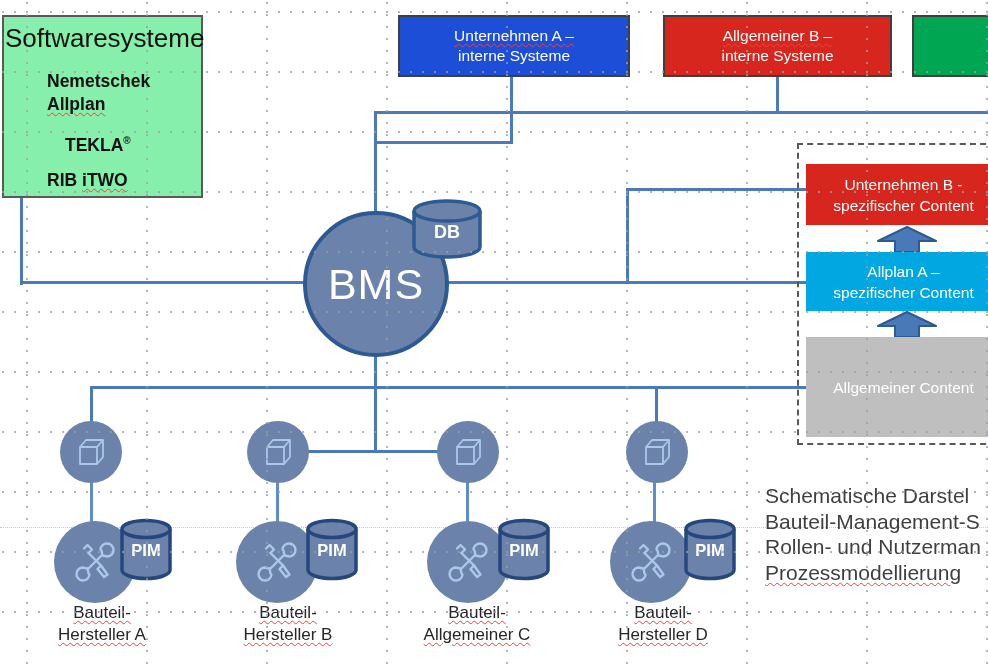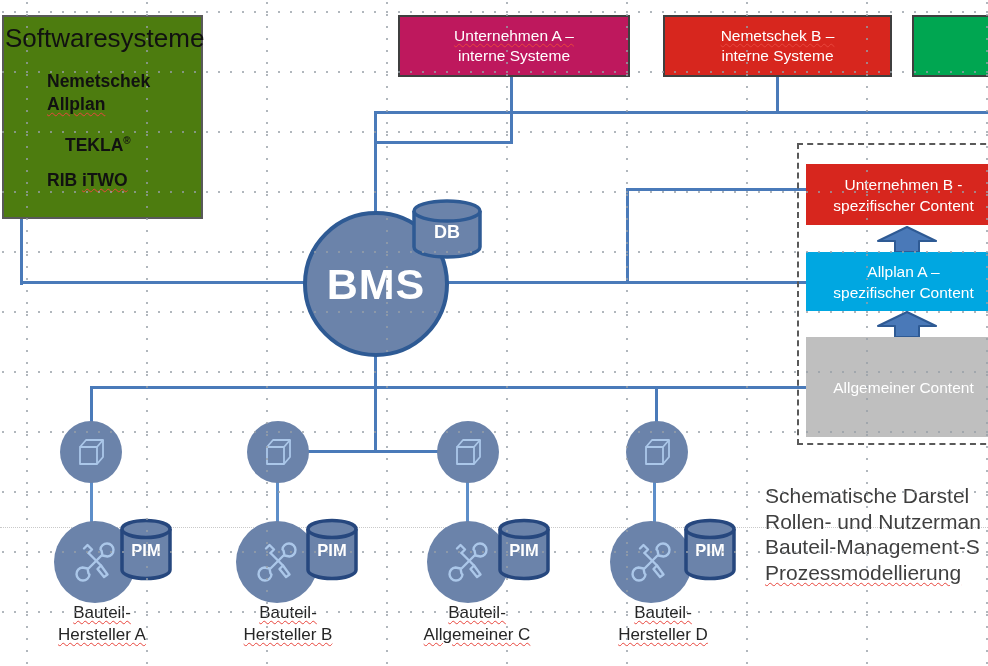--- a/index.html
+++ b/index.html
@@ -14,33 +14,33 @@
       radial-gradient(circle at center,#98a0a8 1.1px,rgba(0,0,0,0) 1.4px),
       radial-gradient(circle at center,#98a0a8 1.1px,rgba(0,0,0,0) 1.4px);
     background-size:12px 60px,120px 12px;
     background-position:-3px -18px,-33px -3px;
     opacity:.75;}
   .guide{position:absolute;left:0;top:527px;width:100%;border-top:1px dotted #c9c9c9;z-index:1;}
   
   .topbox{position:absolute;top:15px;height:62px;border:2px solid #3f3f3f;box-sizing:border-box;
           display:flex;flex-direction:column;align-items:center;justify-content:center;
           color:#fff;font-size:15.5px;line-height:20px;text-align:center;z-index:10;}
-  .swbox{position:absolute;left:2px;top:15px;width:201px;height:204px;background:#4d7c0f;
+  .swbox{position:absolute;left:2px;top:15px;width:201px;height:183px;background:#86efac;
          border:2px solid #595959;box-sizing:border-box;z-index:10;}
   .swtitle{position:absolute;left:1px;top:6px;font-size:26px;color:#111;white-space:nowrap;}
   .switem{position:absolute;left:43px;font-size:17.5px;font-weight:bold;color:#111;line-height:23px;}
   .dashedbox{position:absolute;left:797px;top:143px;width:240px;height:302px;
              border:2px dashed #595959;box-sizing:border-box;z-index:8;}
   .cbox{position:absolute;left:806px;width:195px;display:flex;flex-direction:column;
         align-items:center;justify-content:center;color:#fff;font-size:15.5px;line-height:21px;
         text-align:center;z-index:10;}
   .circle{position:absolute;border-radius:50%;background:#6b83aa;z-index:10;}
   .bms{left:303px;top:211px;width:146px;height:146px;border:4px solid #2e5a94;box-sizing:border-box;
        display:flex;align-items:center;justify-content:center;}
-  .bms-label{color:#fff;font-weight:bold;font-size:43px;letter-spacing:1px;}
+  .bms-label{color:#fff;font-weight:normal;font-size:43px;letter-spacing:1px;}
   .nodecircle{display:flex;align-items:center;justify-content:center;}
   .cyl{position:absolute;z-index:11;}
   .cyl-label{position:absolute;width:100%;text-align:center;color:#fff;font-weight:bold;z-index:12;}
   .arrow{position:absolute;left:876px;width:62px;height:27px;z-index:10;}
   .mlabel{position:absolute;top:602px;width:150px;text-align:center;font-size:17px;line-height:21.5px;
           color:#262626;z-index:10;}
   .caption{position:absolute;left:765px;top:483px;font-size:21px;line-height:25.5px;color:#3f3f3f;
            white-space:nowrap;z-index:10;}
   .sq{text-decoration-line:underline;text-decoration-style:wavy;text-decoration-color:#e8453c;
       text-decoration-thickness:1px;text-underline-offset:2px;}
@@ -80,26 +80,26 @@
       <span class="sq">Allplan</span>
     </div>
     <div class="switem" style="top:112px;margin-left:18px;">
       <span>TEKLA</span><sup>®</sup>
     </div>
     <div class="switem" style="top:152px;">
       <span class="gap">RIB</span><span class="sq">iTWO</span>
     </div>
   </div>
 
-  <div class="topbox" style="left:398px;width:232px;background:#be185d;">
+  <div class="topbox" style="left:398px;width:232px;background:#1d4ed8;">
     <span class="sq">Unternehmen A –</span>
     <span>interne Systeme</span>
   </div>
   <div class="topbox" style="left:663px;width:229px;background:#d7261e;">
-    <span class="sq">Nemetschek B –</span>
+    <span class="sq">Allgemeiner B –</span>
     <span>interne Systeme</span>
   </div>
   <div class="topbox" style="left:912px;width:86px;background:#00a651;"></div>
 
   <div class="circle bms">
     <span class="bms-label">BMS</span>
   </div>
   <div class="cyl" style="left:408px;top:198px;width:78px;height:62px;">
     <svg width="78" height="62" viewBox="0 0 78 62">
       <path d="M6 13 v36 a33 10 0 0 0 66 0 V13" fill="#6b83aa" stroke="#2e5a94" stroke-width="3.5"></path>
@@ -254,19 +254,19 @@
   </div>
   <div class="mlabel" style="left:402px;">
     <span class="sq">Bauteil-</span><br><span class="sq">Allgemeiner C</span>
   </div>
   <div class="mlabel" style="left:588px;">
     <span class="sq">Bauteil-</span><br><span class="sq">Hersteller D</span>
   </div>
 
   <div class="caption">
     <div>Schematische Darstel</div>
+    <div>Bauteil-Management-S</div>
     <div>Rollen- und Nutzerman</div>
-    <div>Bauteil-Management-S</div>
     <div><span class="sq">Prozessmodellierung</span></div>
   </div>
 
   <div class="grid"></div>
 </div>
 
 </body></html>

